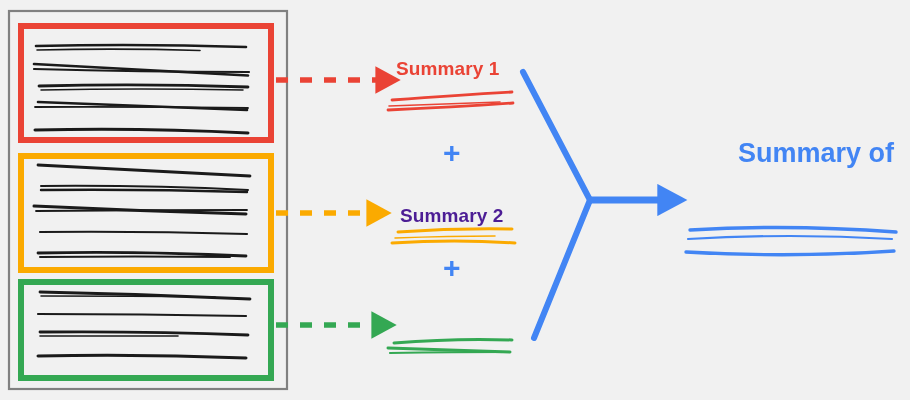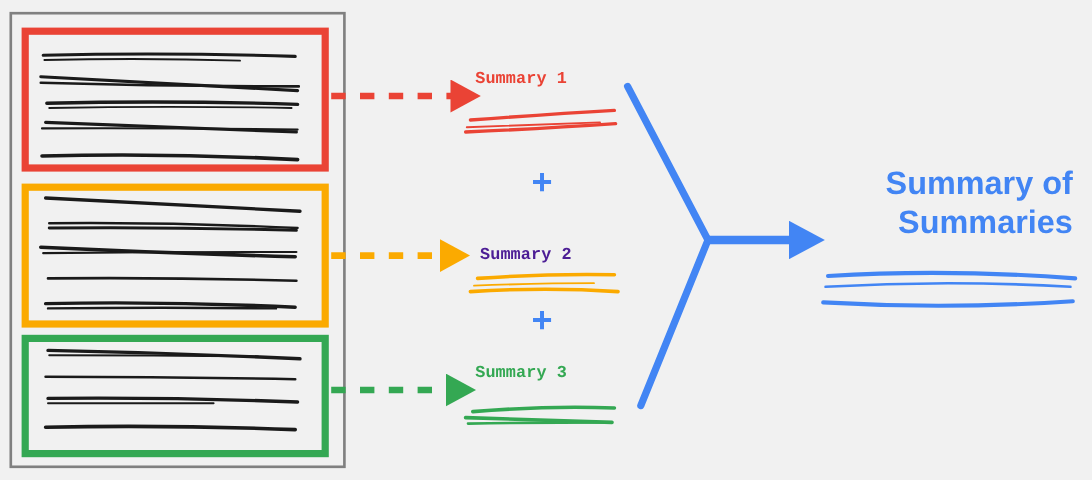--- a/index.html
+++ b/index.html
@@ -26,24 +26,23 @@
     width: 910px;
     height: 400px;
     overflow: visible;
   }
   .label {
     position: absolute;
     white-space: nowrap;
     font-family: "Liberation Sans", sans-serif;
   }
   .summary-label {
-    font-size: 14px;
+    font-size: 19px;
     font-weight: 600;
     letter-spacing: 0.1px;
-    font-family: Liberation Mono, monospace;
   }
   .final-label {
     font-size: 27px;
     font-weight: 600;
     text-align: right;
     line-height: 1.18;
     color: #4285f4;
   }
   .final-label span { display: block; }
 </style>
@@ -150,24 +149,22 @@
       <path d="M690 230 Q 790 224 896 232"></path>
       <path d="M688 239 Q 790 233 892 239" stroke-width="2.2"></path>
       <path d="M686 252 Q 790 258 894 251"></path>
     </g>
   </svg>
 
   <div class="label summary-label" style="left:396px; top:58px; color:#ea4335;">Summary 1</div>
 
   <div class="label summary-label" style="left:400px; top:179px; color:#4c1d95;margin-top:26px;">Summary 2</div>
 
-  <div class="label summary-label" style="left:396px; top:303px; color:#34a853;">Summary 3</div>
 
   <div class="label" style="left:443px; top:138px; font-size:30px; font-weight:700; color:#4285f4; line-height:1;">+</div>
 
   <div class="label" style="left:443px; top:253px; font-size:30px; font-weight:700; color:#4285f4; line-height:1;">+</div>
 
   <div class="label final-label" style="left:688px; top:138px; width:206px;">
     <span>Summary of</span>
-    <span>Summaries</span>
   </div>
 
 </div>
 
 </body></html>

